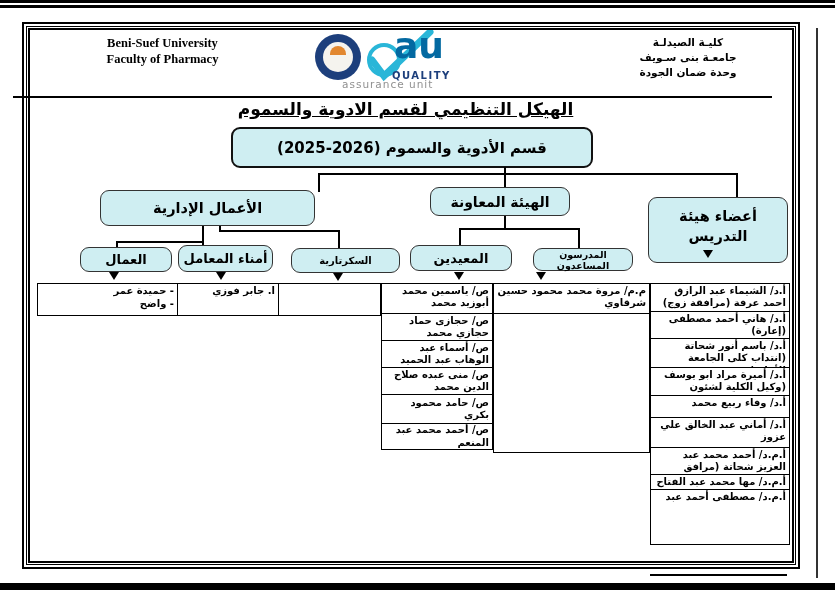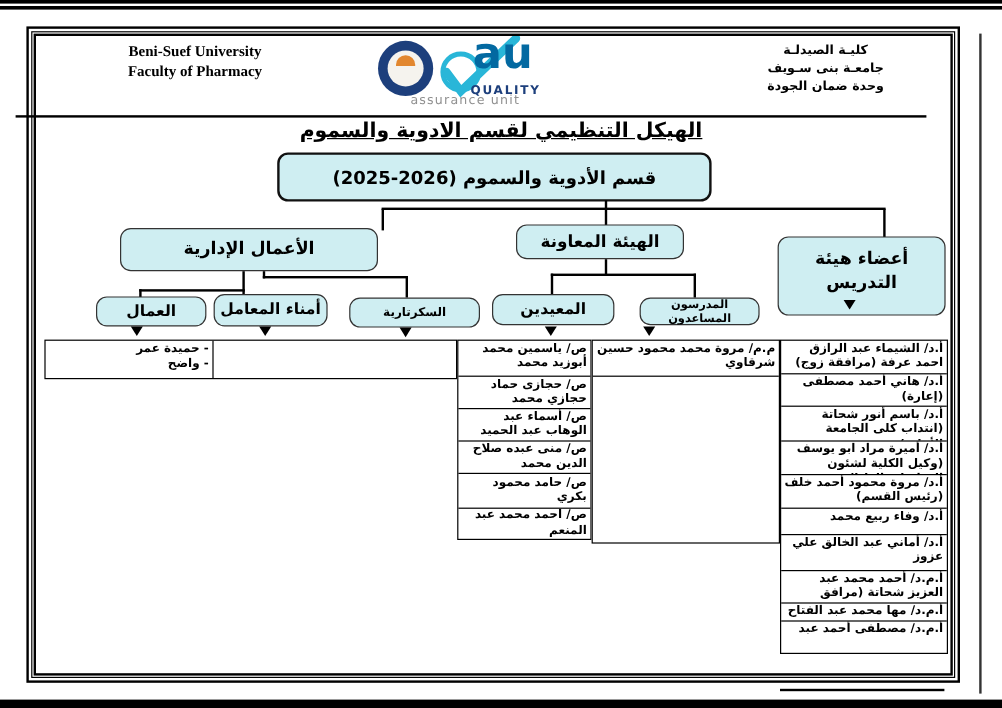--- a/index.html
+++ b/index.html
@@ -72,21 +72,21 @@
 </div>
 
 <div class="abs ar ar-head" style="left:612px;top:35px;width:152px;">
   <div>كليـة الصيدلـة</div>
   <div>جامعـة بنى سـويف</div>
   <div>وحدة ضمان الجودة</div>
 </div>
 
 <div class="ln" style="left:13px;top:96px;width:759px;height:2px;"></div>
 
-<div class="abs ar title" style="left:190px;top:99px;width:455px;text-decoration:underline;">الهيكل التنظيمي لقسم الادوية والسموم</div>
+<div class="abs ar title" style="left:178px;top:99px;width:455px;text-decoration:underline;">الهيكل التنظيمي لقسم الادوية والسموم</div>
 
 <div class="box" style="left:231px;top:127px;width:362px;height:41px;font-size:15px;border-width:2px;border-color:#111;">قسم الأدوية والسموم (2026-2025)</div>
 
 <div class="ln" style="left:318px;top:173px;width:420px;height:2px;"></div>
 <div class="ln" style="left:504px;top:167px;width:2px;height:8px;"></div>
 <div class="ln" style="left:318px;top:174px;width:2px;height:18px;"></div>
 <div class="ln" style="left:504px;top:174px;width:2px;height:14px;"></div>
 <div class="ln" style="left:736px;top:174px;width:2px;height:24px;"></div>
 
 <div class="box" style="left:100px;top:190px;width:215px;height:36px;font-size:14.5px;">الأعمال الإدارية</div>
@@ -114,20 +114,21 @@
 
 <div class="arr" style="left:109px;top:272px;"></div>
 <div class="arr" style="left:216px;top:272px;"></div>
 <div class="arr" style="left:333px;top:273px;"></div>
 <div class="arr" style="left:454px;top:272px;"></div>
 <div class="arr" style="left:536px;top:272px;"></div>
 
 <div class="tbl" style="left:37px;top:283px;width:344px;height:33px;display:flex;">
   <div class="cell prelines" style="width:140px;border-right:1px solid #000;">- حميدة عمر
 - واضح</div>
+  <div class="cell" style="width:101px;border-right:1px solid #000;">ا. جابر فوزي</div>
   <div class="cell" style="width:101px;"></div>
 </div>
 
 <div class="tbl" style="left:381px;top:283px;width:112px;height:167px;">
   <div class="row" style="height:30px;">ص/ ياسمين محمد أبوزيد محمد</div>
   <div class="row" style="height:27px;">ص/ حجازى حماد حجازي محمد</div>
   <div class="row" style="height:27px;">ص/ أسماء عبد الوهاب عبد الحميد (إجازة رعاية طفل)</div>
   <div class="row" style="height:27px;">ص/ منى عبده صلاح الدين محمد</div>
   <div class="row vcenter" style="height:29px;">ص/ حامد محمود بكري</div>
   <div class="row vcenter" style="height:25px;">ص/ أحمد محمد عبد المنعم</div>
@@ -136,21 +137,20 @@
 <div class="tbl" style="left:493px;top:283px;width:157px;height:170px;">
   <div class="row" style="height:30px;">م.م/ مروة محمد محمود حسين شرقاوي</div>
   <div class="row" style="height:138px;border-bottom:none;"></div>
 </div>
 
 <div class="tbl" style="left:650px;top:283px;width:140px;height:262px;">
   <div class="row" style="height:28px;">أ.د/ الشيماء عبد الرازق احمد عرفة (مرافقة زوج)</div>
   <div class="row" style="height:27px;">أ.د/ هاني أحمد مصطفى (إعارة)</div>
   <div class="row" style="height:29px;">أ.د/ باسم أنور شحاتة (انتداب كلى الجامعة الأهلية)</div>
   <div class="row" style="height:28px;">أ.د/ أميرة مراد ابو يوسف (وكيل الكلية لشئون الدراسات العليا)</div>
-  <div class="row" style="height:28px;">أ.د/ مروة محمود أحمد خلف (رئيس القسم)</div>
   <div class="row" style="height:22px;">أ.د/ وفاء ربيع محمد</div>
   <div class="row" style="height:30px;">أ.د/ أماني عبد الخالق علي عزوز</div>
   <div class="row" style="height:27px;">أ.م.د/ أحمد محمد عبد العزيز شحاتة (مرافق زوجة)</div>
   <div class="row" style="height:15px;">أ.م.د/ مها محمد عبد الفتاح</div>
   <div class="row" style="height:12px;">أ.م.د/ مصطفى أحمد عبد الرحيم</div>
 </div>
 
 <div class="ln" style="left:650px;top:574px;width:137px;height:2px;"></div>
 
 </body></html>

